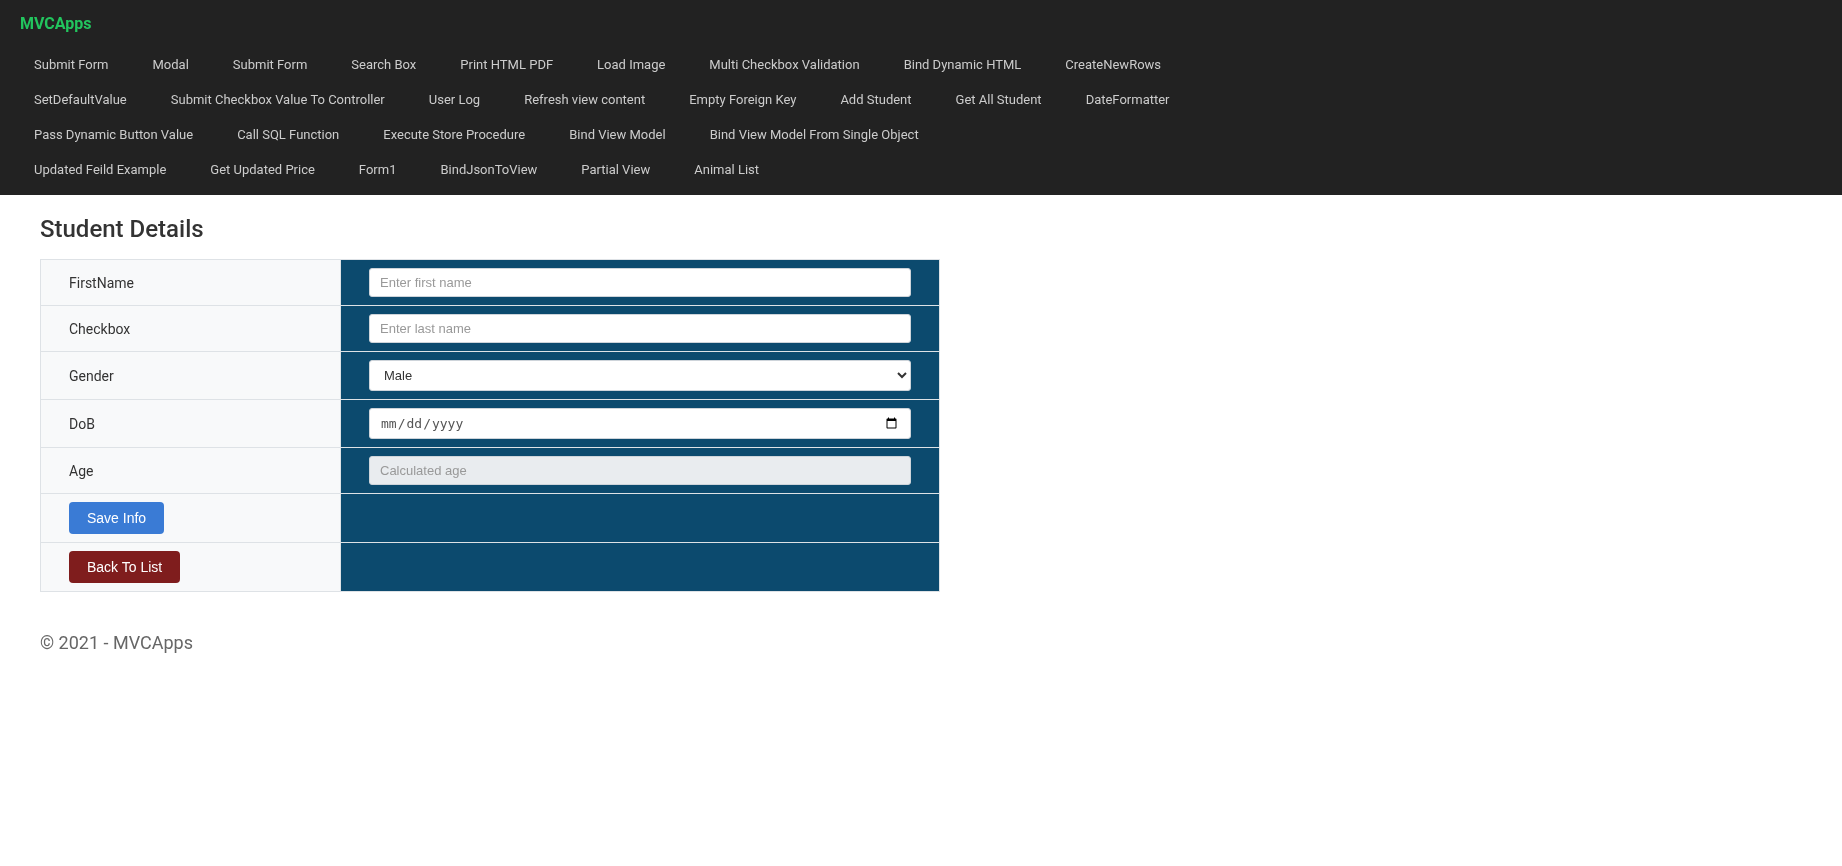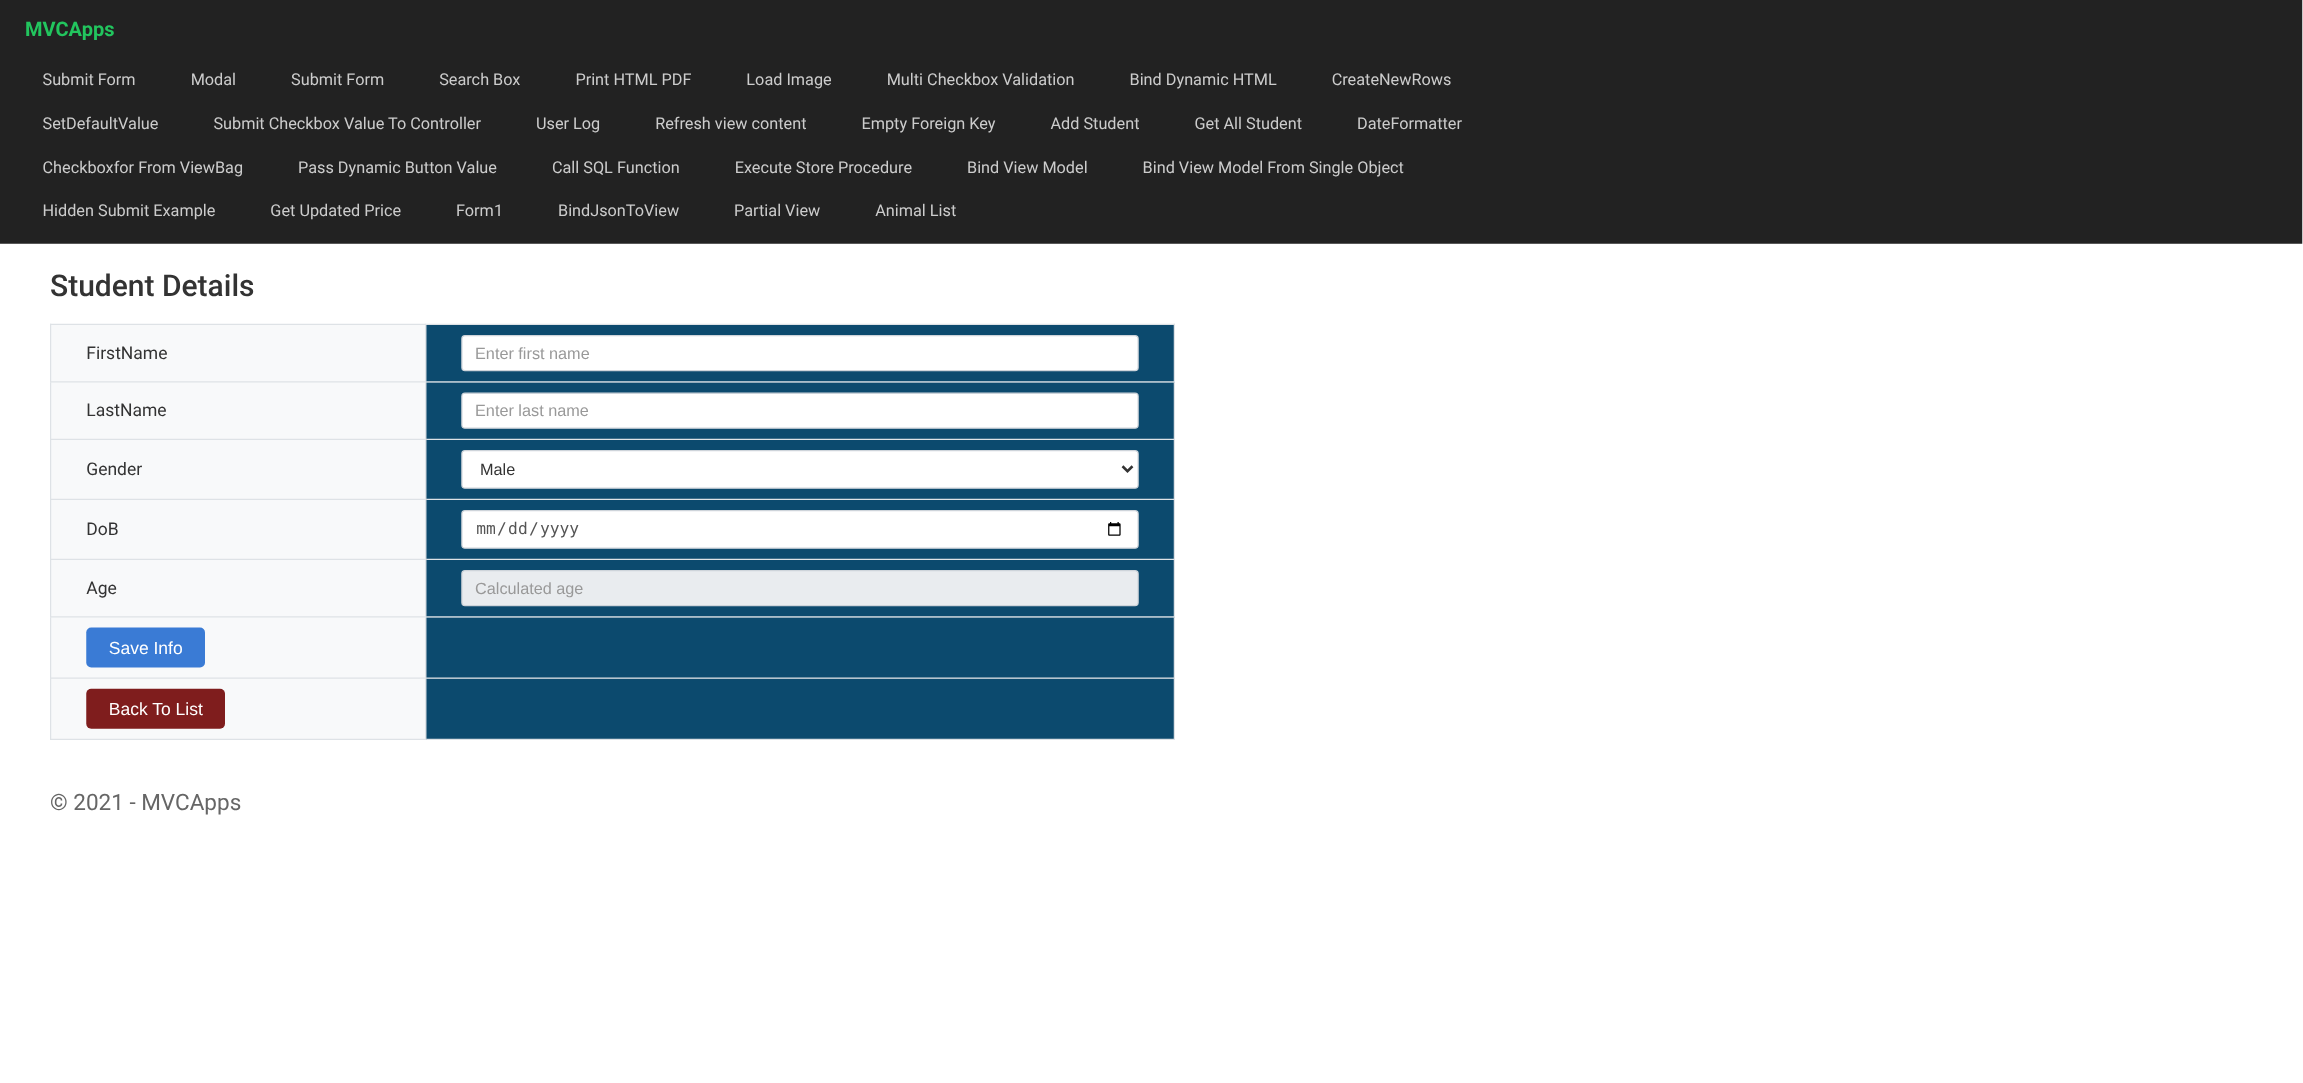--- a/index.html
+++ b/index.html
@@ -94,29 +94,28 @@
         <a href="#" class="nav-link">SetDefaultValue</a>
         <a href="#" class="nav-link">Submit Checkbox Value To Controller</a>
         <a href="#" class="nav-link">User Log</a>
         <a href="#" class="nav-link">Refresh view content</a>
         <a href="#" class="nav-link">Empty Foreign Key</a>
         <a href="#" class="nav-link">Add Student</a>
         <a href="#" class="nav-link">Get All Student</a>
         <a href="#" class="nav-link">DateFormatter</a>
       </div>
     <div class="nav-row" id="nav-row-3">
-        <a href="#" class="nav-link">Checkboxfor From ViewBag</a>
         <a href="#" class="nav-link">Pass Dynamic Button Value</a>
         <a href="#" class="nav-link">Call SQL Function</a>
         <a href="#" class="nav-link">Execute Store Procedure</a>
         <a href="#" class="nav-link">Bind View Model</a>
         <a href="#" class="nav-link">Bind View Model From Single Object</a>
       </div>
     <div class="nav-row" id="nav-row-4">
-        <a href="#" class="nav-link">Hidden Submit Example</a>
+        <a href="#" class="nav-link">Updated Feild Example</a>
         <a href="#" class="nav-link">Get Updated Price</a>
         <a href="#" class="nav-link">Form1</a>
         <a href="#" class="nav-link">BindJsonToView</a>
         <a href="#" class="nav-link">Partial View</a>
         <a href="#" class="nav-link">Animal List</a>
       </div>
   </div>
 </nav>
 
 <div class="main-content">
@@ -124,21 +123,21 @@
 
   <table class="student-table">
     <tbody>
       <tr>
         <td>FirstName</td>
         <td>
           <input type="text" value="" placeholder="Enter first name" style="">
         </td>
       </tr>
       <tr>
-        <td>LastName</td>
+        <td>Checkbox</td>
         <td>
           <input type="text" value="" placeholder="Enter last name" style="">
         </td>
       </tr>
       <tr>
         <td>Gender</td>
         <td>
           <select id="gender-select"><option value="Male">Male</option><option value="Female">Female</option><option value="Other">Other</option></select>
         </td>
       </tr>

